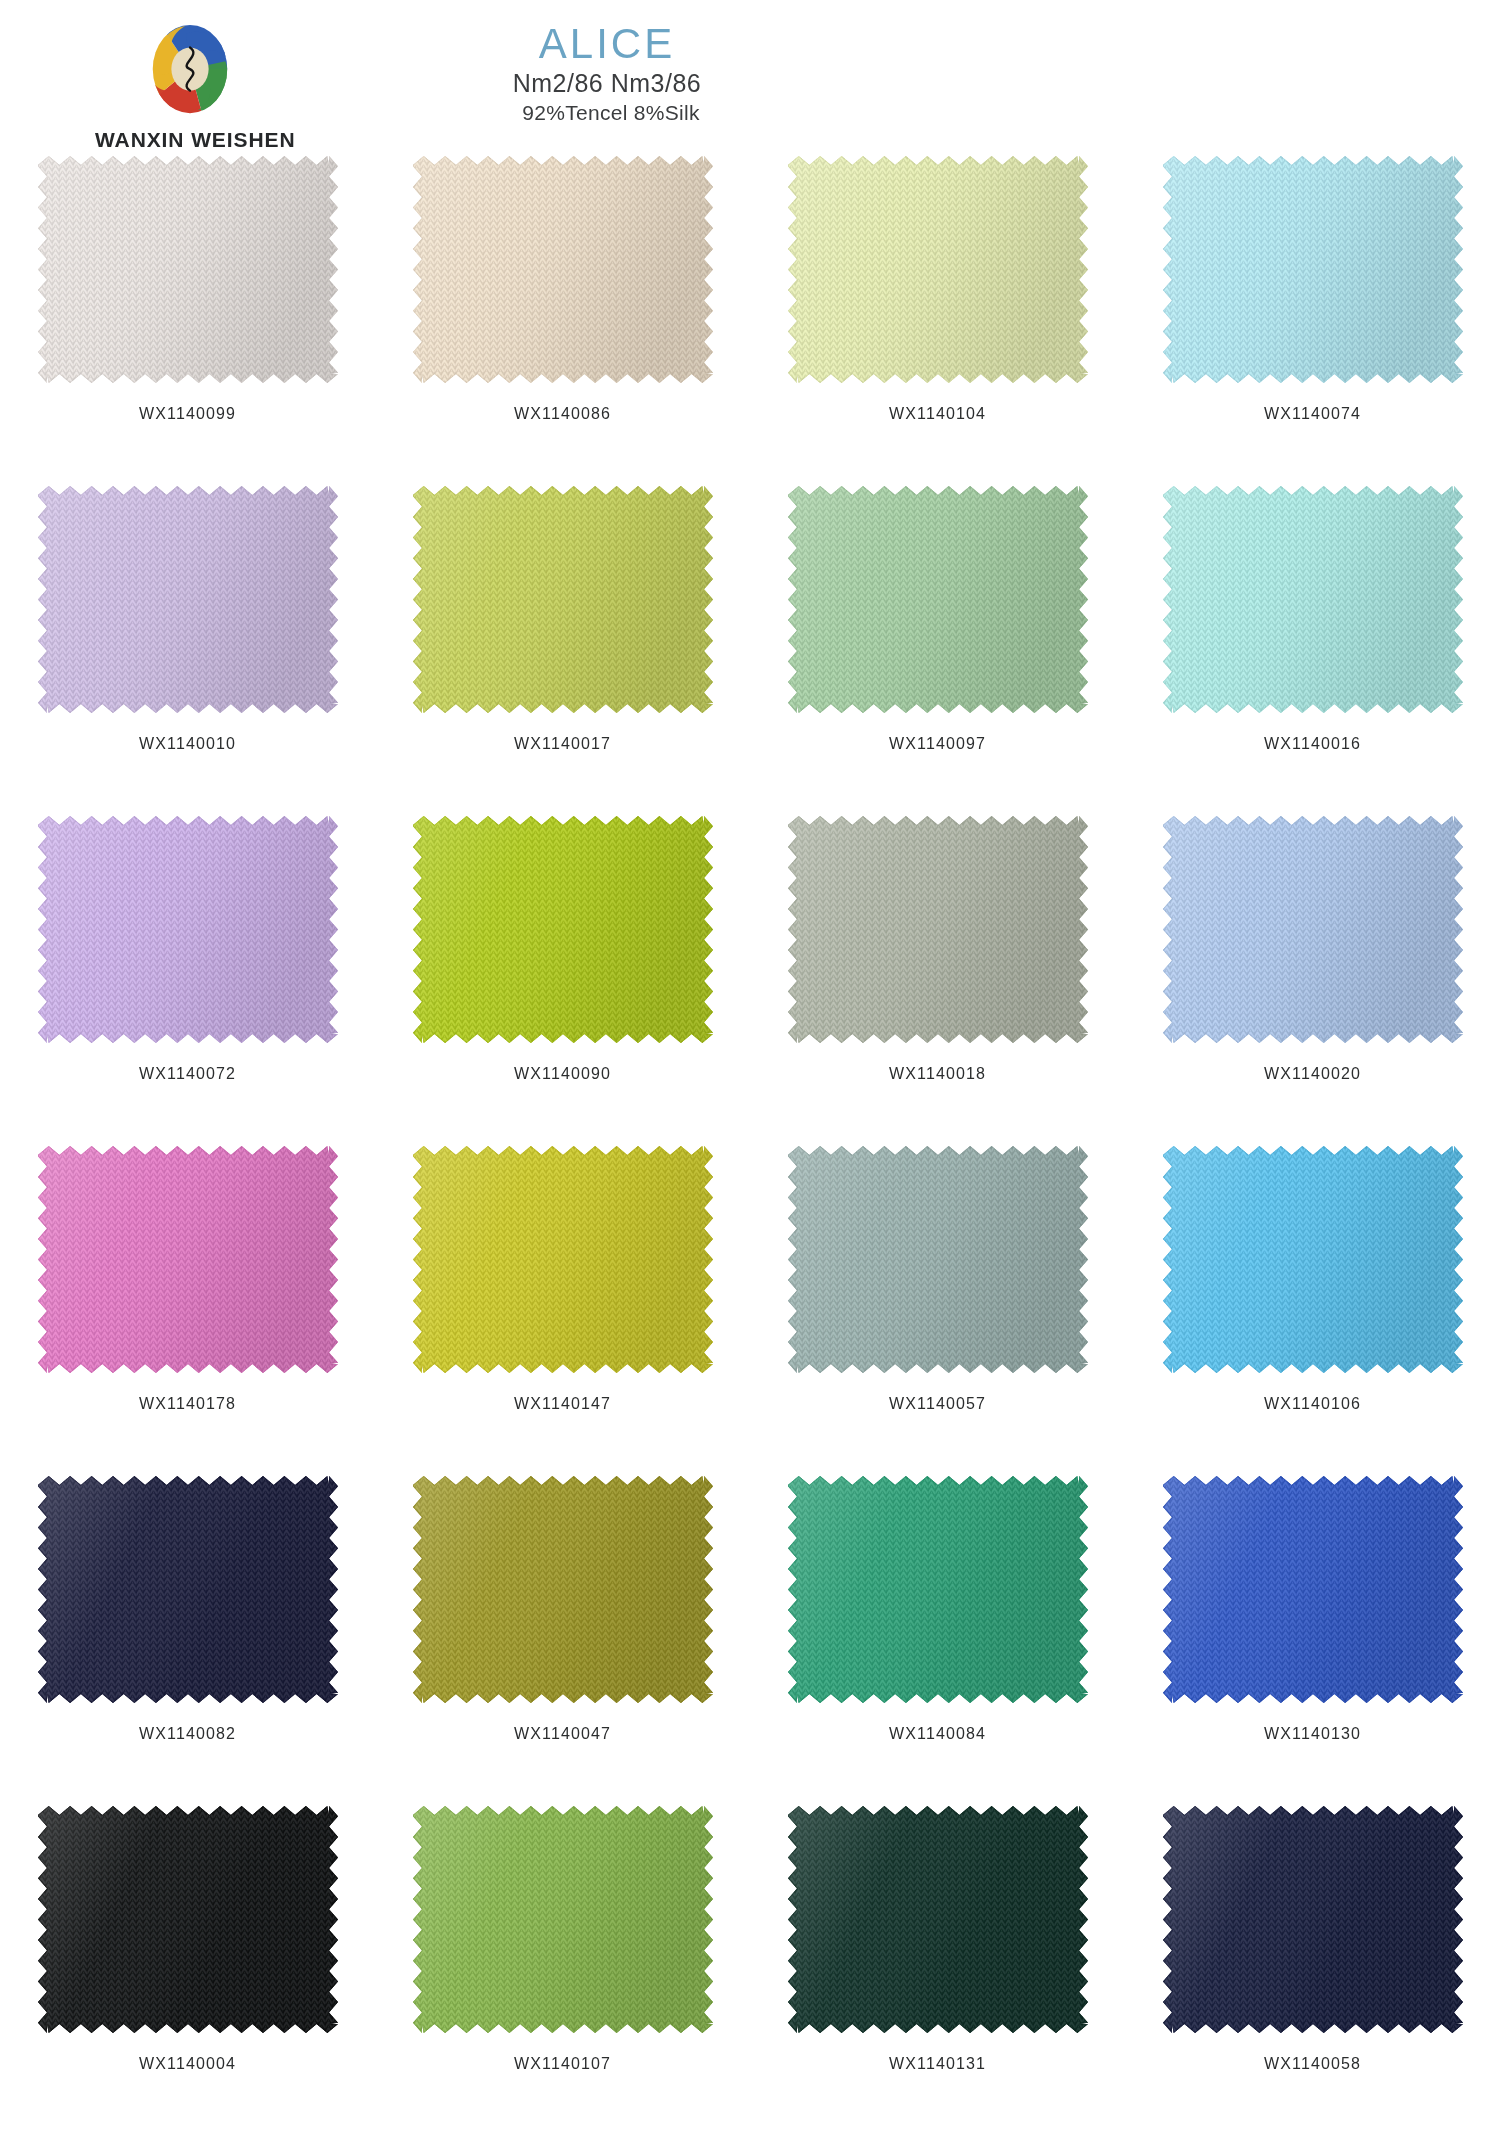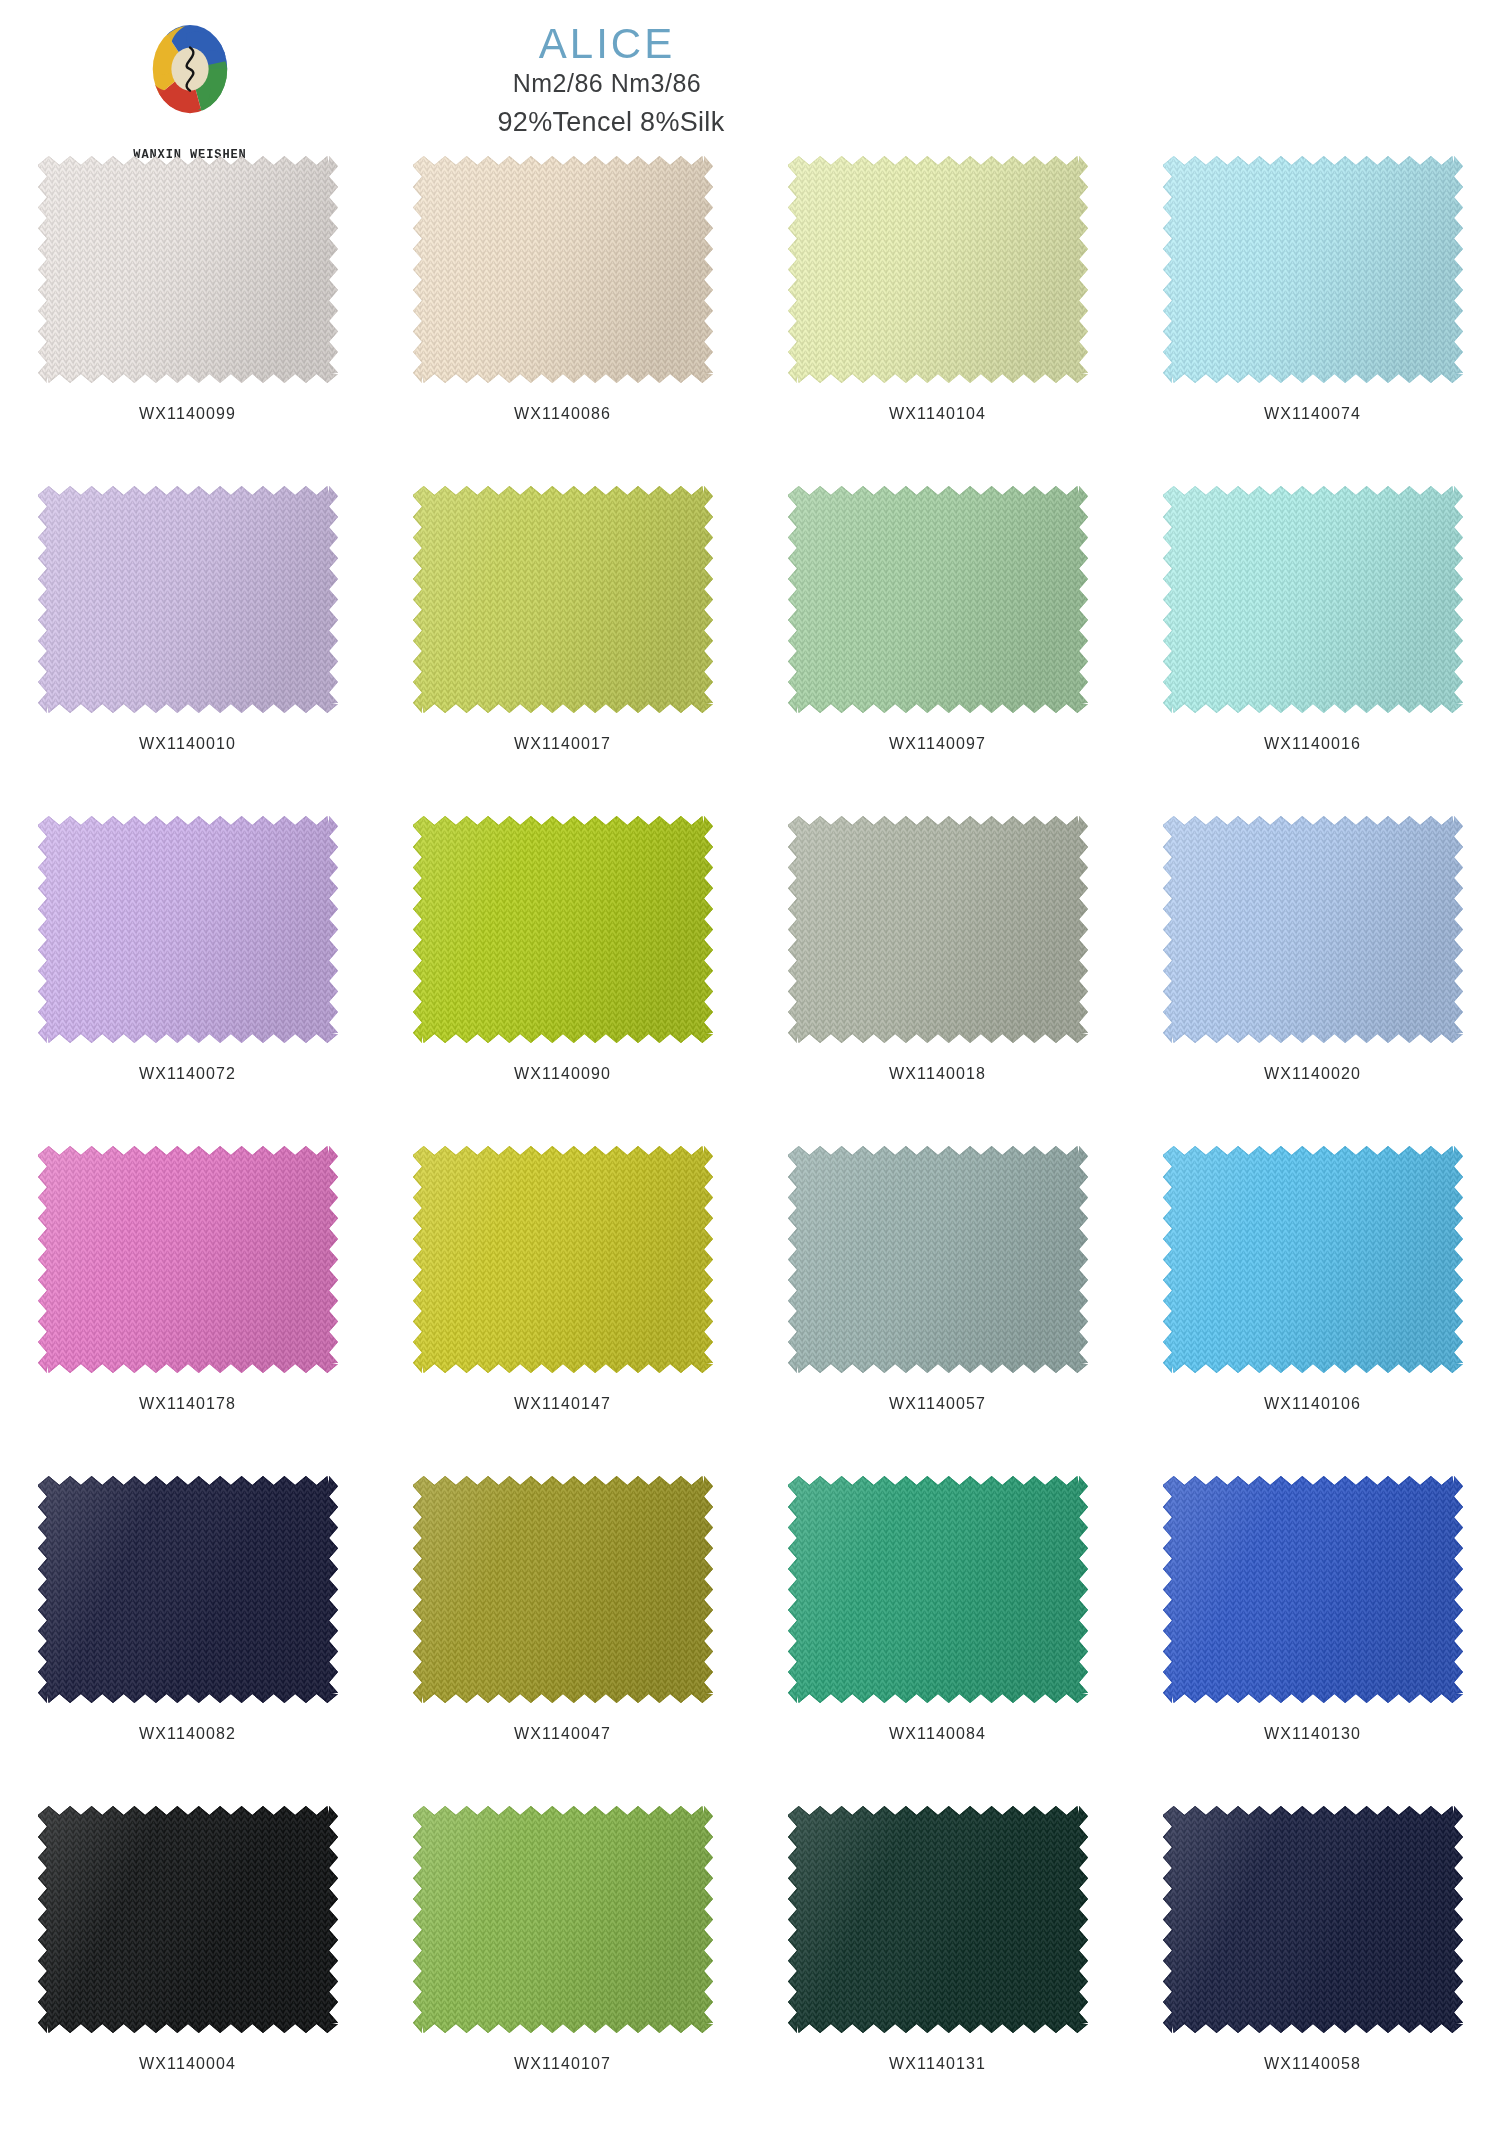--- a/index.html
+++ b/index.html
@@ -30,23 +30,23 @@
     width: 190px;
     text-align: center;
   }
   .logo-mark {
     width: 98px;
     height: 110px;
     margin: 0 auto;
     display: block;
   }
   .logo-wordmark {
-    margin-top: 20px;
-    font-family: Liberation Mono, monospace;
-    font-size: 12px;
+    margin-top: 0;
+    font-family: Liberation Sans, sans-serif;
+    font-size: 21px;
     font-weight: bold;
     letter-spacing: 0.9px;
     color: #26282a;
     white-space: nowrap;
   }
 
   .title-block {
     position: absolute;
     left: 0;
     top: 22px;
@@ -65,26 +65,26 @@
     font-family: "Liberation Sans", sans-serif;
     font-size: 25px;
     font-weight: 400;
     letter-spacing: 0.5px;
     color: #3b3d3f;
     line-height: 1.25;
     margin-top: 2px;
   }
   .composition {
     font-family: "Liberation Sans", sans-serif;
-    font-size: 27px;
+    font-size: 21px;
     font-weight: 400;
     letter-spacing: 0.3px;
     color: #3b3d3f;
     line-height: 1.25;
-    margin-top: 7px;
+    margin-top: 1px;
     padding-left: 8px;
   }
 
   
   .grid {
     position: absolute;
     top: 148px;
     left: 0;
     width: 1500px;
     display: grid;

